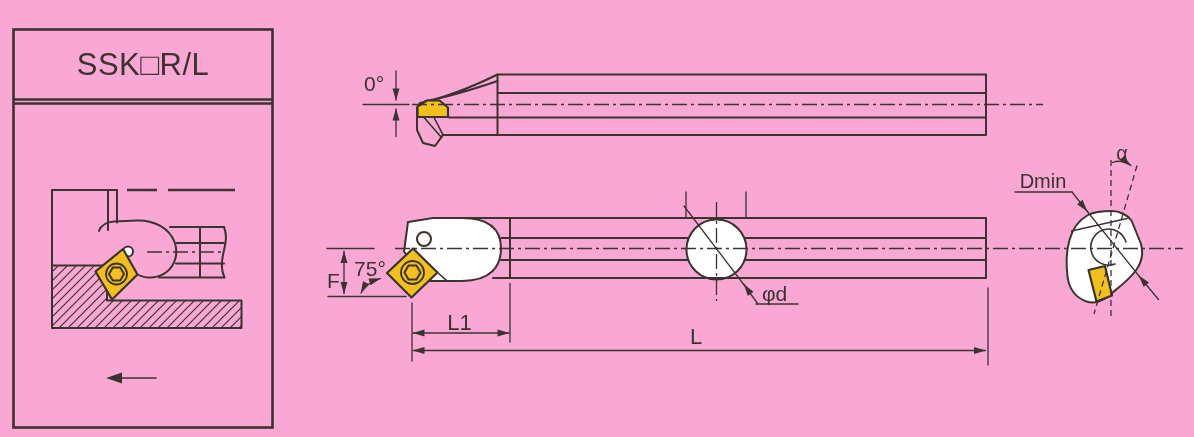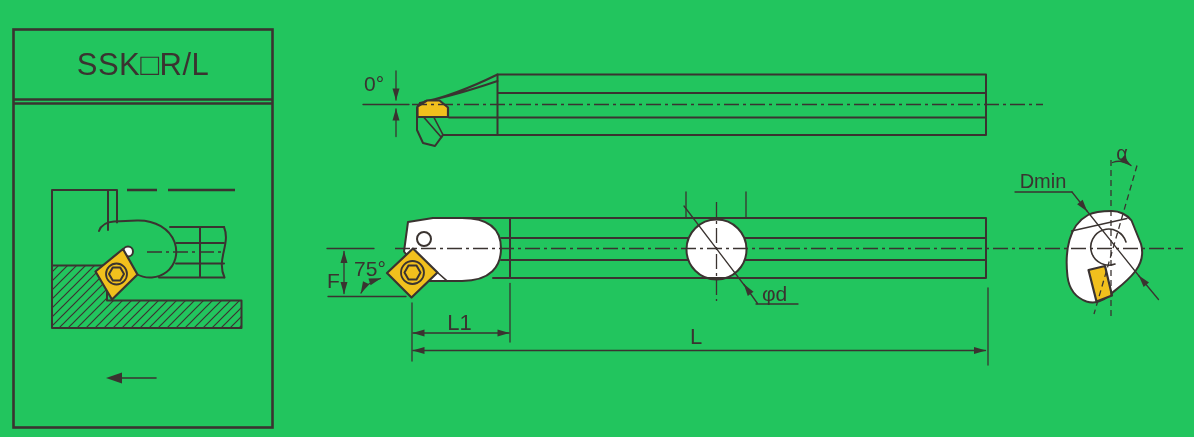--- a/index.html
+++ b/index.html
@@ -1,20 +1,20 @@
 <!DOCTYPE html>
 <html style="--line: #3a3330; --insert: #f1c01d;"><head>
 <meta charset="utf-8">
 <style>
   :root{
     --line:#3a3330;
     --insert:#f1c01d;
   }
   html,body{margin:0;padding:0;background:#fff;}
-  #canvas{position:relative;width:1194px;height:437px;background:#22c55e;overflow:hidden;}
+  #canvas{position:relative;width:1194px;height:437px;background:#f9a8d4;overflow:hidden;}
   svg{position:absolute;left:0;top:0;}
   svg text{fill:var(--line);font-family:"Liberation Sans","DejaVu Sans",sans-serif;}
   .t20{font-size:20px}
   .t21{font-size:21px}
   .t22{font-size:22px}
   .title{font-size:31px;letter-spacing:.5px}
   .s2{stroke:var(--line);stroke-width:2;fill:none;stroke-linejoin:round;stroke-linecap:round}
   .s16{stroke:var(--line);stroke-width:1.6;fill:none;stroke-linecap:round}
   .s13{stroke:var(--line);stroke-width:1.3;fill:none;stroke-linecap:round}
   .s26{stroke:var(--line);stroke-width:2.6;fill:none}

